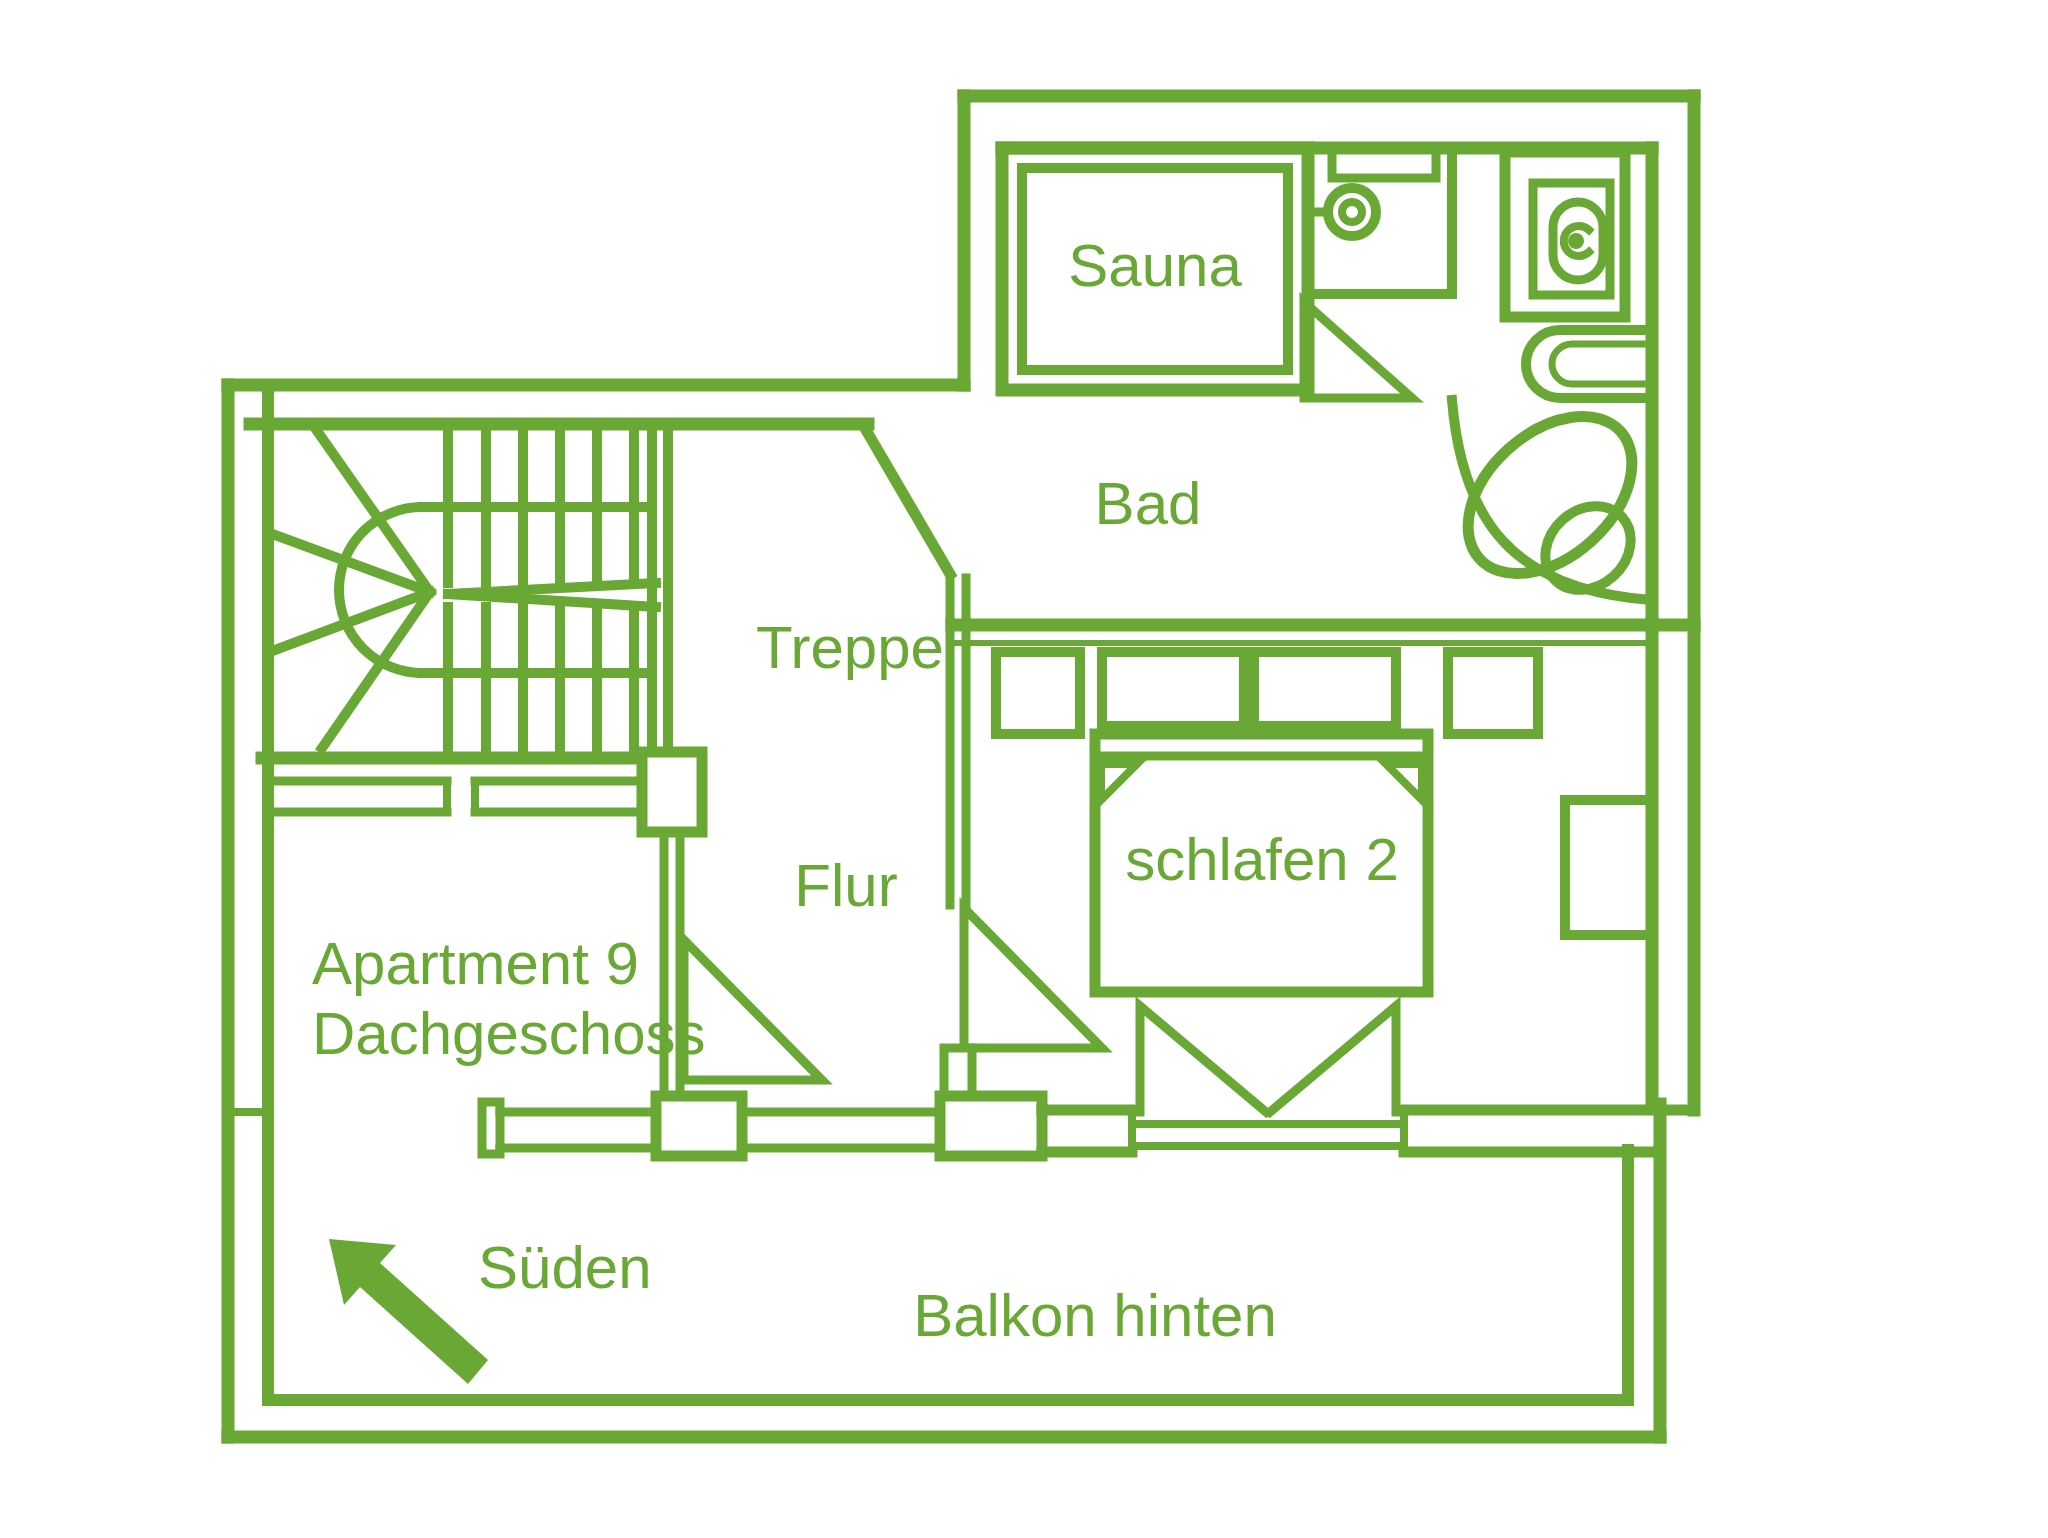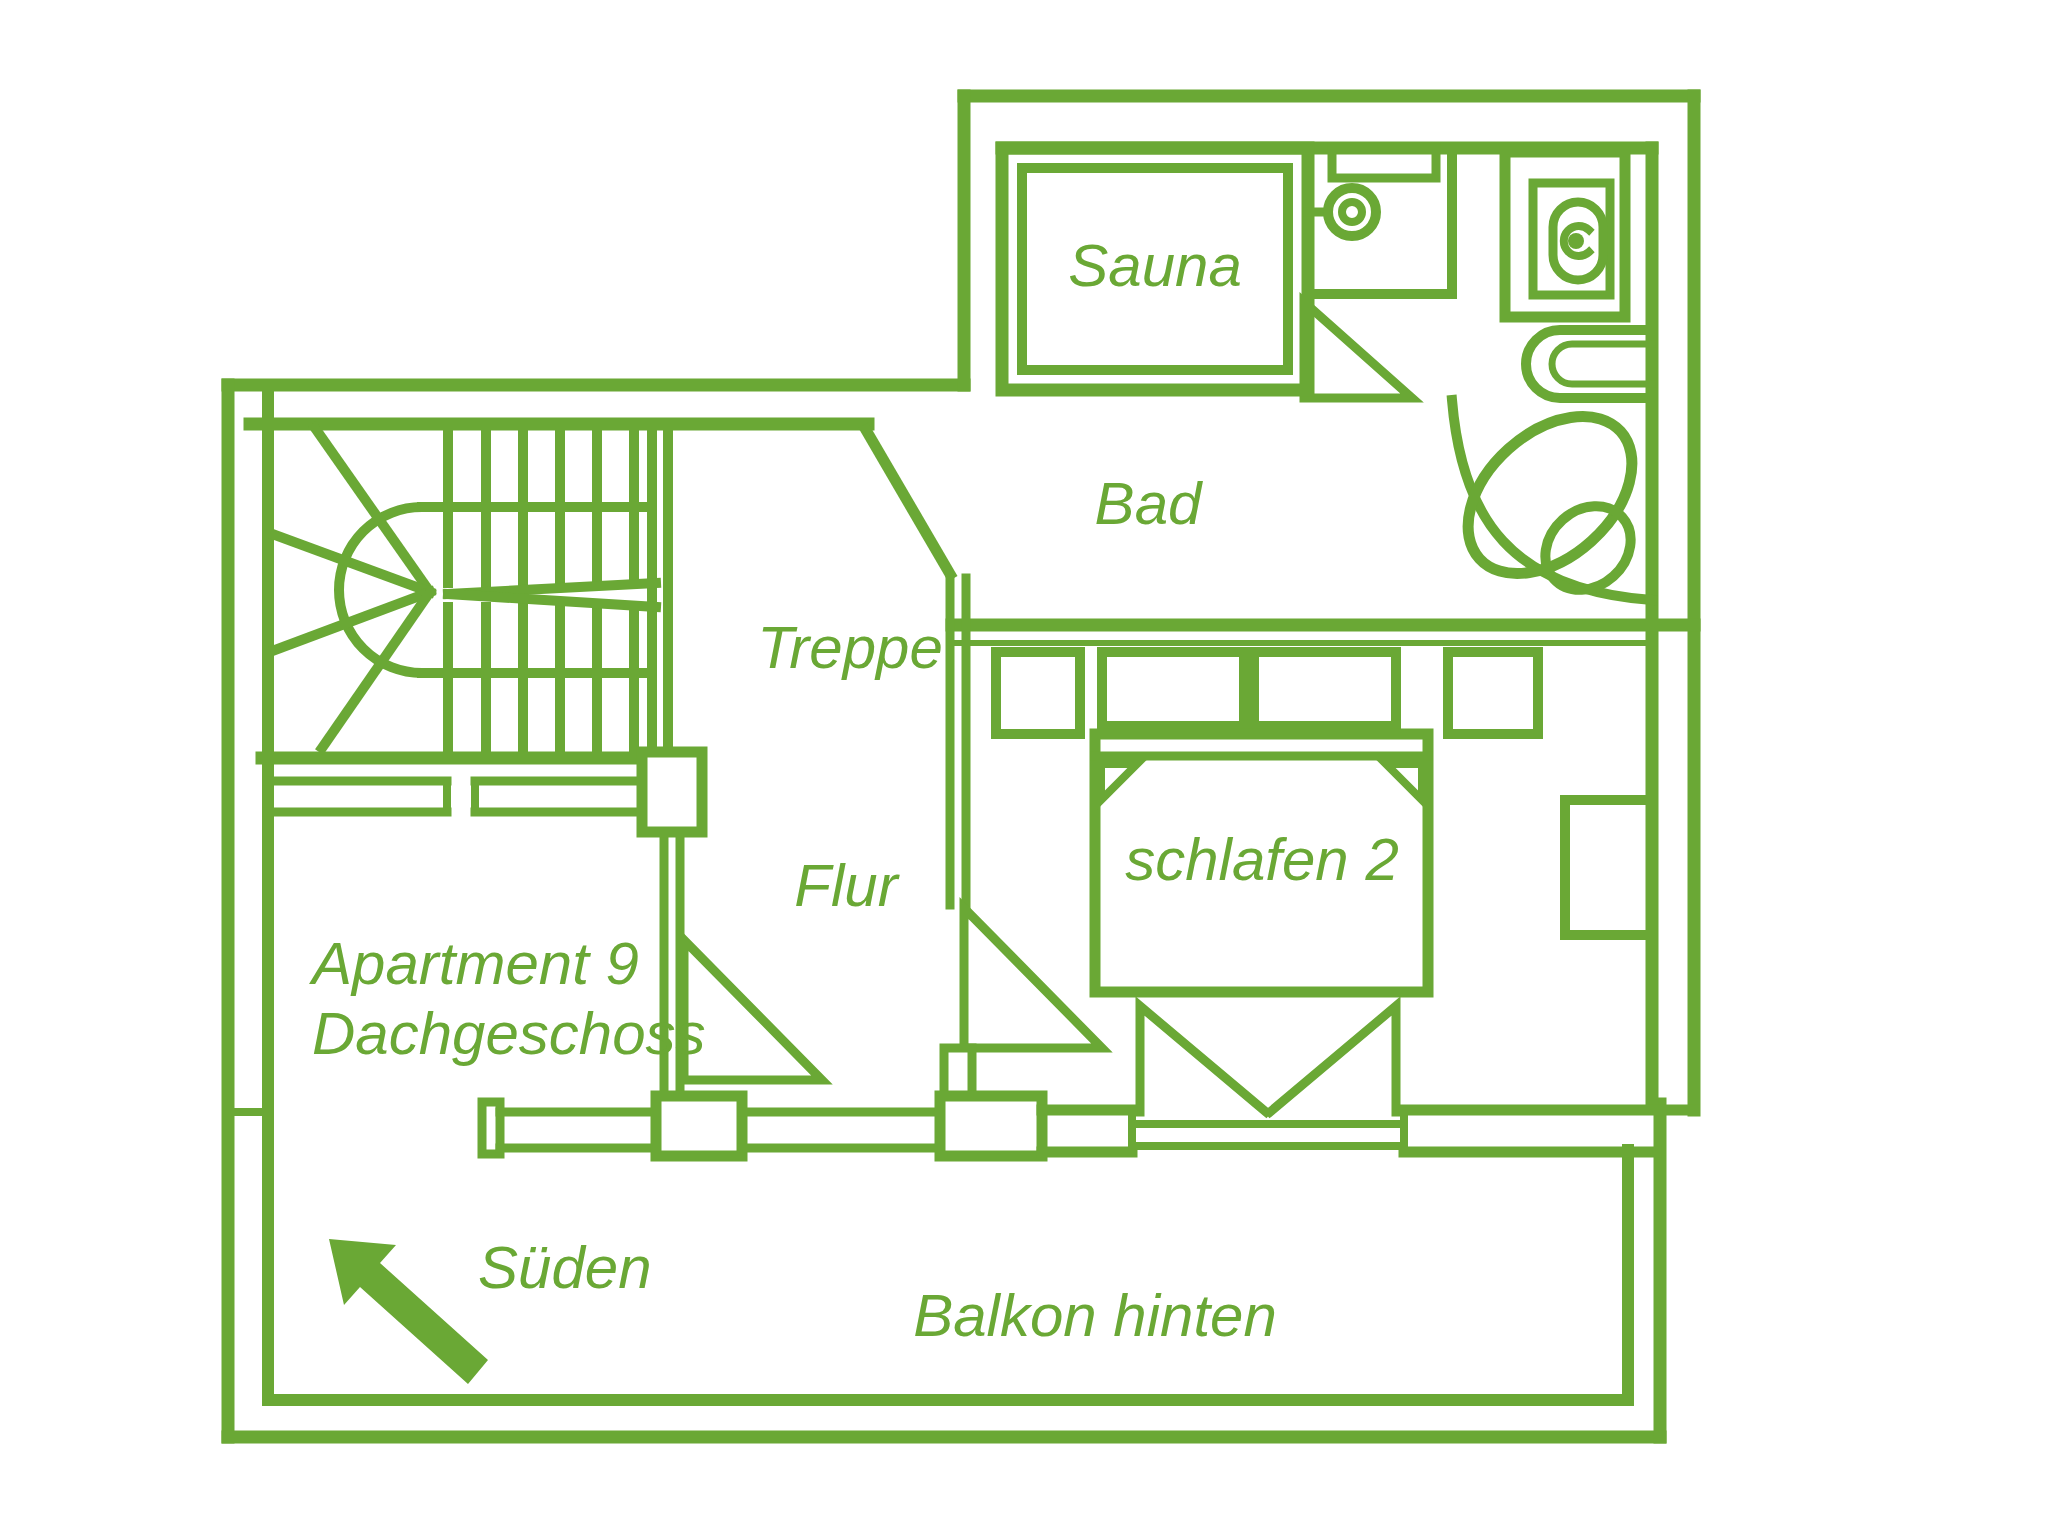--- a/index.html
+++ b/index.html
@@ -1,16 +1,16 @@
 <!DOCTYPE html>
 <html><head>
 <meta charset="utf-8">
 <style>
   html,body{margin:0;padding:0;background:#ffffff;}
-  .page{width:1756px;height:1538px;position:relative;background:#ffffff;overflow:hidden;font-style:italic;}
+  .page{width:1756px;height:1538px;position:relative;background:#ffffff;overflow:hidden;}
   svg{display:block;}
   .ln{stroke:#6aa835;fill:none;stroke-linecap:square;}
   .fillw{fill:#ffffff;stroke:#6aa835;}
   .fillg{fill:#6aa835;stroke:none;}
   text{font-family:"Liberation Sans","DejaVu Sans",sans-serif;fill:#6aa835;font-size:60px;}
   text.mid{text-anchor:middle;}
 </style>
 </head>
 <body>
 

